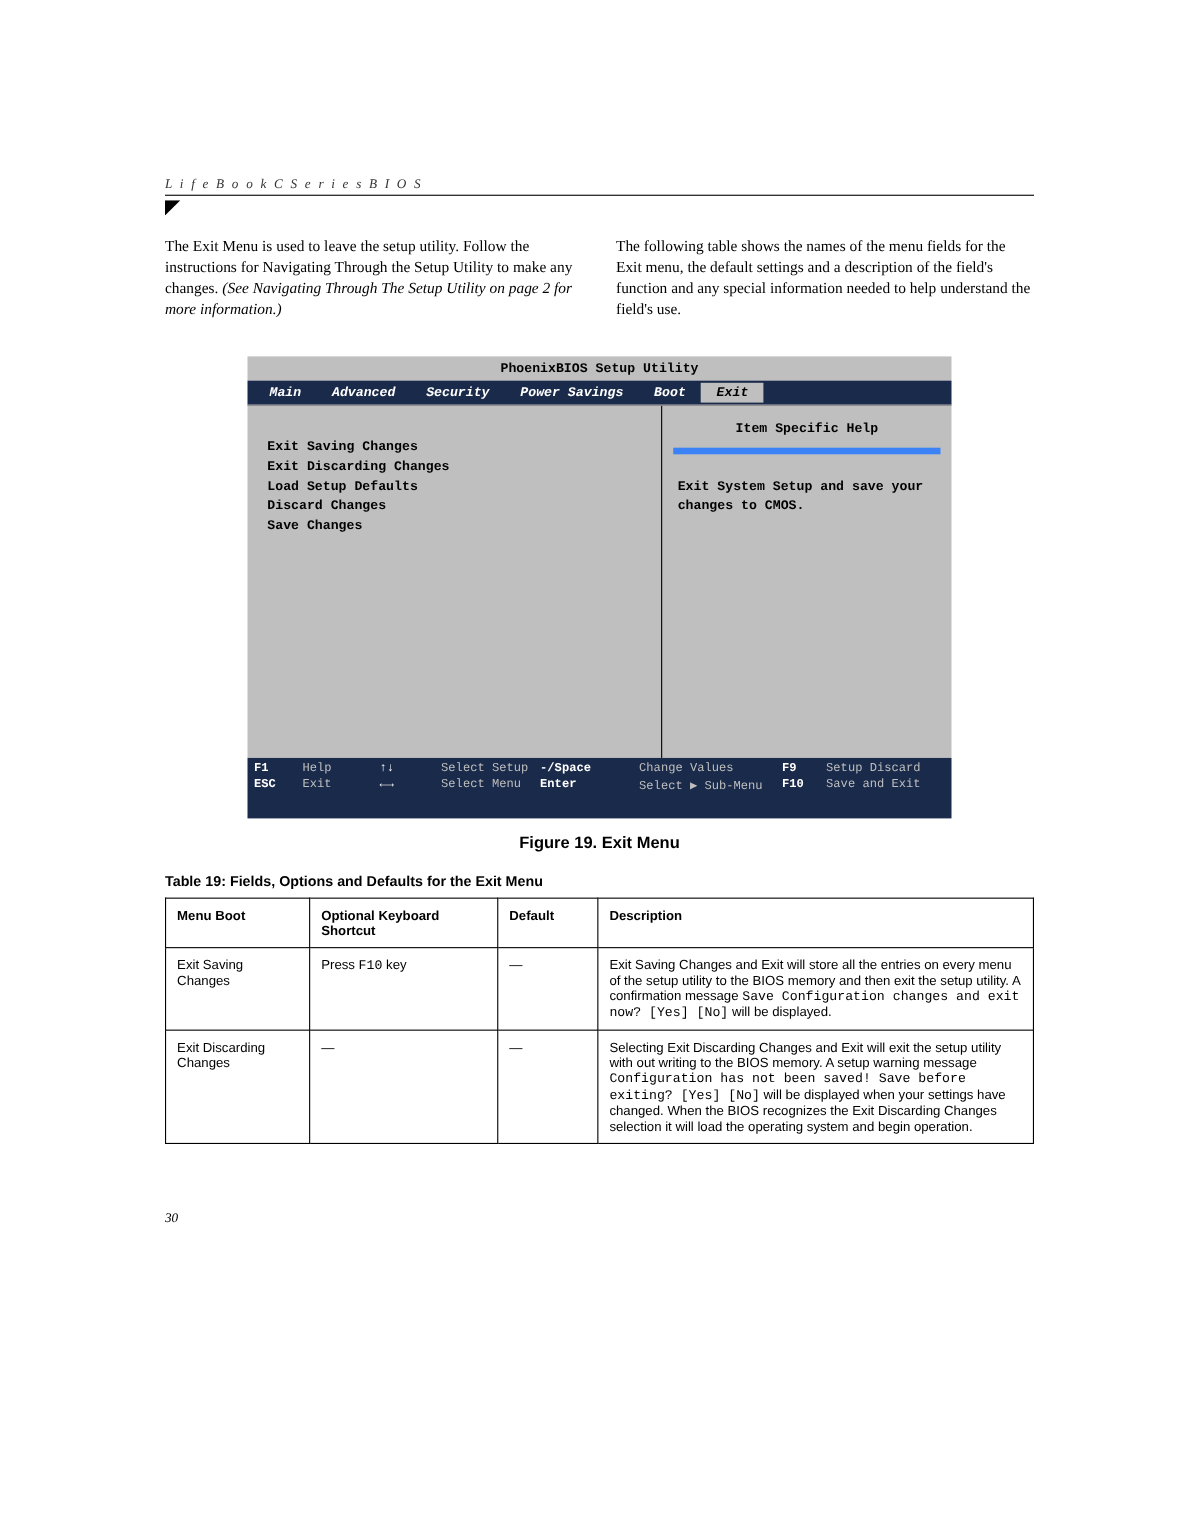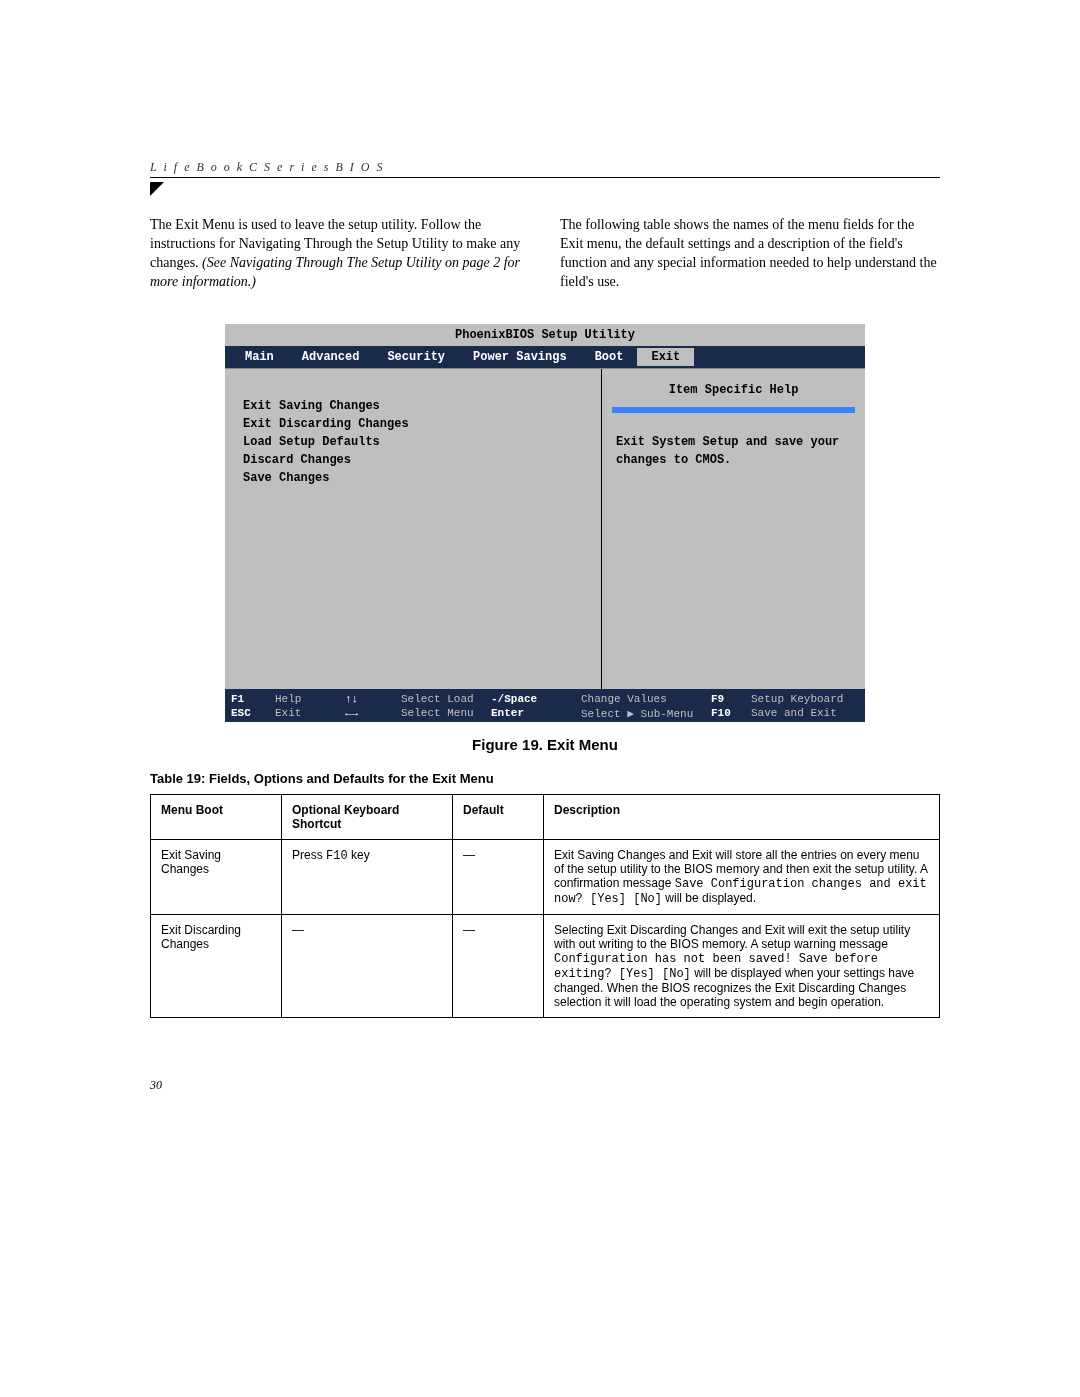--- a/index.html
+++ b/index.html
@@ -60,20 +60,21 @@
   .bios-menubar {
     background: #1a2a4a;
     color: #fff;
     display: flex;
     padding: 2px 6px;
     gap: 0;
   }
   .bios-menubar .tab {
     padding: 2px 14px;
     font-weight: bold;
+    font-style: italic;
   }
   .bios-menubar .tab.active {
     background: #bfbfbf;
     color: #000;
   }
   .bios-body {
     display: flex;
     background: #bfbfbf;
     height: 320px;
     border-top: 1px solid #888;
@@ -99,21 +100,21 @@
     margin-bottom: 20px;
   }
   .help-body {
     font-weight: bold;
     line-height: 1.5;
     padding: 0 4px;
   }
   .bios-footer {
     background: #1a2a4a;
     color: #fff;
-    padding: 4px 6px 2px 6px;
+    padding: 4px 6px 23px 6px;
     display: grid;
     grid-template-columns: 44px 70px 56px 90px 90px 130px 40px 1fr;
     row-gap: 2px;
     font-size: 11px;
   }
   .bios-footer .lab { color: #bfbfbf; }
   .bios-footer .key { color: #fff; font-weight: bold; }
   .caption {
     text-align: center;
     font-family: Arial, Helvetica, sans-serif;
@@ -189,25 +190,25 @@
       </div>
       <div class="bios-right">
         <div class="help-head">Item Specific Help</div>
         <div class="help-body">Exit System Setup and save your changes to CMOS.</div>
       </div>
     </div>
     <div class="bios-footer">
       <span class="key">F1</span>
       <span class="lab">Help</span>
       <span class="key">↑↓</span>
-      <span class="lab">Select Load</span>
+      <span class="lab">Select Setup</span>
       <span class="key">-/Space</span>
       <span class="lab">Change Values</span>
       <span class="key">F9</span>
-      <span class="lab">Setup Keyboard</span>
+      <span class="lab">Setup Discard</span>
 
       <span class="key">ESC</span>
       <span class="lab">Exit</span>
       <span class="key">←→</span>
       <span class="lab">Select Menu</span>
       <span class="key">Enter</span>
       <span class="lab">Select ▶ Sub-Menu</span>
       <span class="key">F10</span>
       <span class="lab">Save and Exit</span>
     </div>

